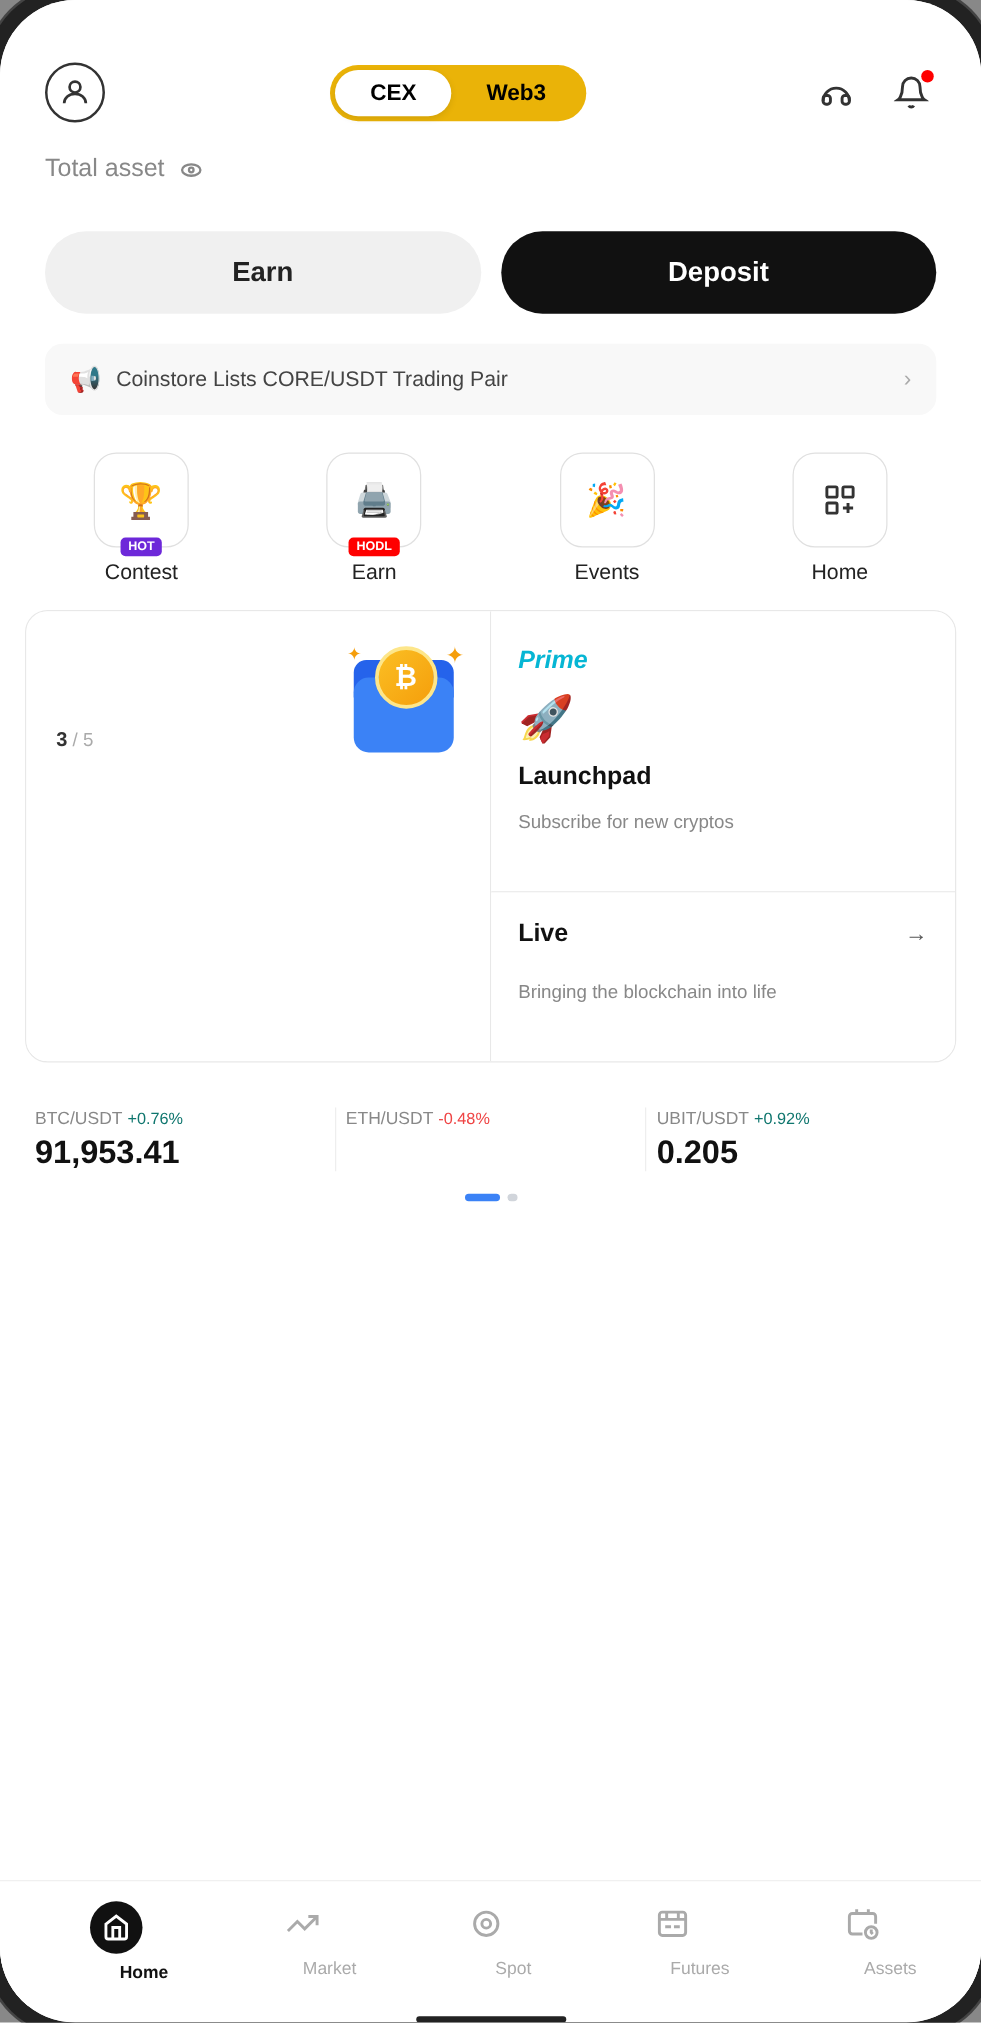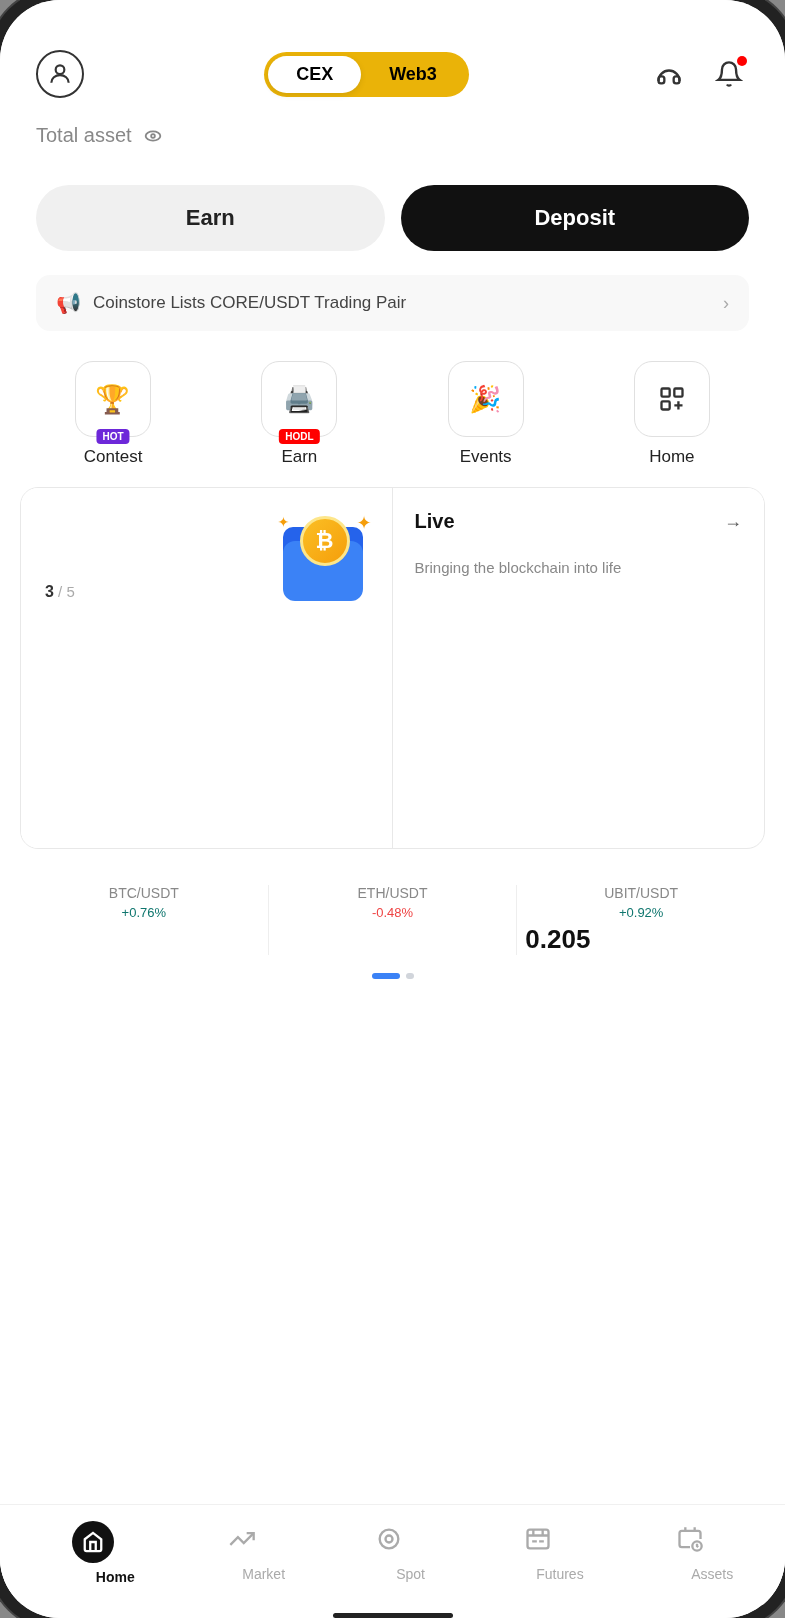--- a/index.html
+++ b/index.html
@@ -389,21 +389,20 @@
     }
     .ticker-item:not(:last-child) {
       border-right: 1px solid #eee;
     }
     .ticker-label {
       font-size: 14px;
       color: #888;
       display: flex;
       align-items: center;
       gap: 4px;
-      flex-direction: column;
     }
     .ticker-label .change-pos { color: #0f766e; font-size: 13px; }
     .ticker-label .change-neg { color: #ef4444; font-size: 13px; }
     .ticker-value {
       font-size: 26px;
       font-weight: 700;
       color: #111;
     }
     .ticker-value.negative { color: #ef4444; }
 
@@ -584,37 +583,44 @@
           <div class="coin-wallet">
             <div class="wallet-flap"></div>
             <div class="wallet-body"></div>
             <div class="coin-circle">₿</div>
             <span class="sparkle s1">✦</span>
             <span class="sparkle s2">✦</span>
           </div>
         </div>
       </div>
 
+      <div class="card-top-right">
+        <span class="prime-label">Prime</span>
+        <span class="rocket-icon">🚀</span>
+        <span class="launchpad-title">Launchpad</span>
+        <span class="launchpad-sub">Subscribe for new cryptos</span>
+      </div>
 
       <div class="card-bottom-right">
         <div class="live-header">
           <span class="live-title">Live</span>
           <span class="live-arrow">→</span>
         </div>
         <span class="live-sub">Bringing the blockchain into life</span>
       </div>
 
     </div>
 
     <div class="ticker-section">
       <div class="ticker-item">
         <div class="ticker-label">
           <span>BTC/USDT</span>
           <span class="change-pos">+0.76%</span>
         </div>
+        <div class="ticker-value">91,953.41</div>
       </div>
       <div class="ticker-item">
         <div class="ticker-label">
           <span>ETH/USDT</span>
           <span class="change-neg">-0.48%</span>
         </div>
       </div>
       <div class="ticker-item">
         <div class="ticker-label">
           <span>UBIT/USDT</span>

